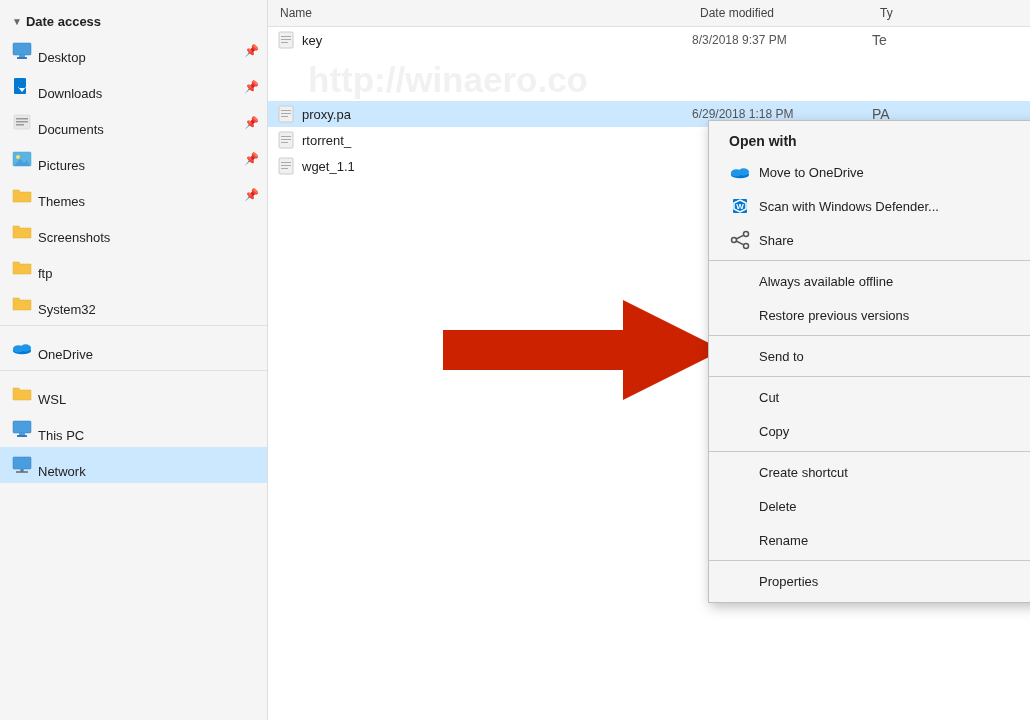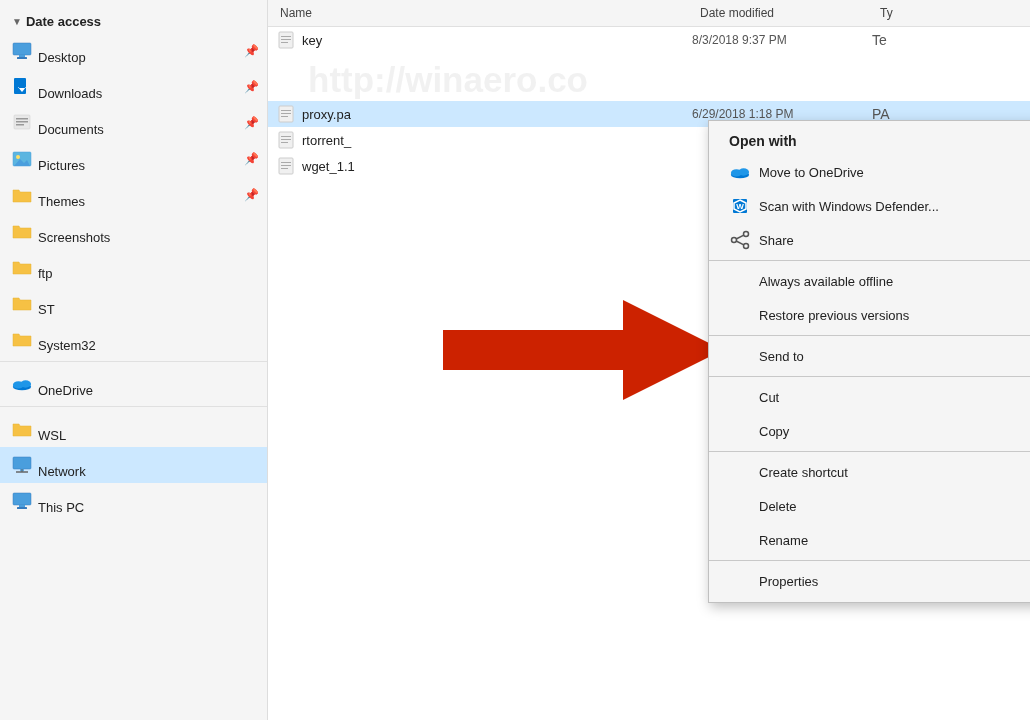--- a/index.html
+++ b/index.html
@@ -332,28 +332,20 @@
 
       <div class="sidebar-item">
         <span class="item-icon">
           <svg width="20" height="16" viewBox="0 0 20 16">
               <path d="M1 4 L1 15 L19 15 L19 5 L8 5 L7 3 L1 3 Z" fill="#f6c144" stroke="#e6b030" stroke-width="0.5"></path>
             </svg>
         </span>
         <span class="item-label">ftp</span>
       </div>
 
-      <div class="sidebar-item">
-        <span class="item-icon">
-          <svg width="20" height="16" viewBox="0 0 20 16">
-              <path d="M1 4 L1 15 L19 15 L19 5 L8 5 L7 3 L1 3 Z" fill="#f6c144" stroke="#e6b030" stroke-width="0.5"></path>
-            </svg>
-        </span>
-        <span class="item-label">ST</span>
-      </div>
 
       <div class="sidebar-item">
         <span class="item-icon">
           <svg width="20" height="16" viewBox="0 0 20 16">
               <path d="M1 4 L1 15 L19 15 L19 5 L8 5 L7 3 L1 3 Z" fill="#f6c144" stroke="#e6b030" stroke-width="0.5"></path>
             </svg>
         </span>
         <span class="item-label">System32</span>
       </div>
     </div>
@@ -373,45 +365,45 @@
 
     <div class="section-divider"></div>
 
     <div class="sidebar-item">
       <span class="item-icon">
         <svg width="20" height="16" viewBox="0 0 20 16">
             <path d="M1 4 L1 15 L19 15 L19 5 L8 5 L7 3 L1 3 Z" fill="#f6c144" stroke="#e6b030" stroke-width="0.5"></path>
           </svg>
       </span>
       <span class="item-label">WSL</span>
+    </div>
+
+    <div class="sidebar-item">
+      <span class="item-icon">
+        <svg width="20" height="18" viewBox="0 0 20 18">
+            <rect x="1" y="1" width="18" height="12" rx="1" fill="#4a9edd" stroke="#357abd" stroke-width="0.5"></rect>
+            <rect x="7" y="13" width="6" height="2" fill="#4a9edd"></rect>
+            <rect x="5" y="15" width="10" height="2" rx="0.5" fill="#357abd"></rect>
+          </svg>
+      </span>
+      <span class="item-label">This PC</span>
     </div>
 
     <div class="sidebar-item active">
       <span class="item-icon">
         <svg width="20" height="18" viewBox="0 0 20 18">
             <rect x="1" y="1" width="18" height="12" rx="1" fill="#4a9edd" stroke="#357abd" stroke-width="0.5"></rect>
             <circle cx="10" cy="14" r="2" fill="#4a9edd"></circle>
             <line x1="10" y1="13" x2="10" y2="16" stroke="#666" stroke-width="1"></line>
             <line x1="4" y1="16" x2="16" y2="16" stroke="#666" stroke-width="1.5"></line>
           </svg>
       </span>
       <span class="item-label">Network</span>
     </div>
 
-    <div class="sidebar-item">
-      <span class="item-icon">
-        <svg width="20" height="18" viewBox="0 0 20 18">
-            <rect x="1" y="1" width="18" height="12" rx="1" fill="#4a9edd" stroke="#357abd" stroke-width="0.5"></rect>
-            <rect x="7" y="13" width="6" height="2" fill="#4a9edd"></rect>
-            <rect x="5" y="15" width="10" height="2" rx="0.5" fill="#357abd"></rect>
-          </svg>
-      </span>
-      <span class="item-label">This PC</span>
-    </div>
-
   </div>
 
   <div class="file-list">
 
     <div class="file-area-watermark">
       <div>
         <div class="wm-line">http://winaero.co</div>
       </div>
     </div>
 

